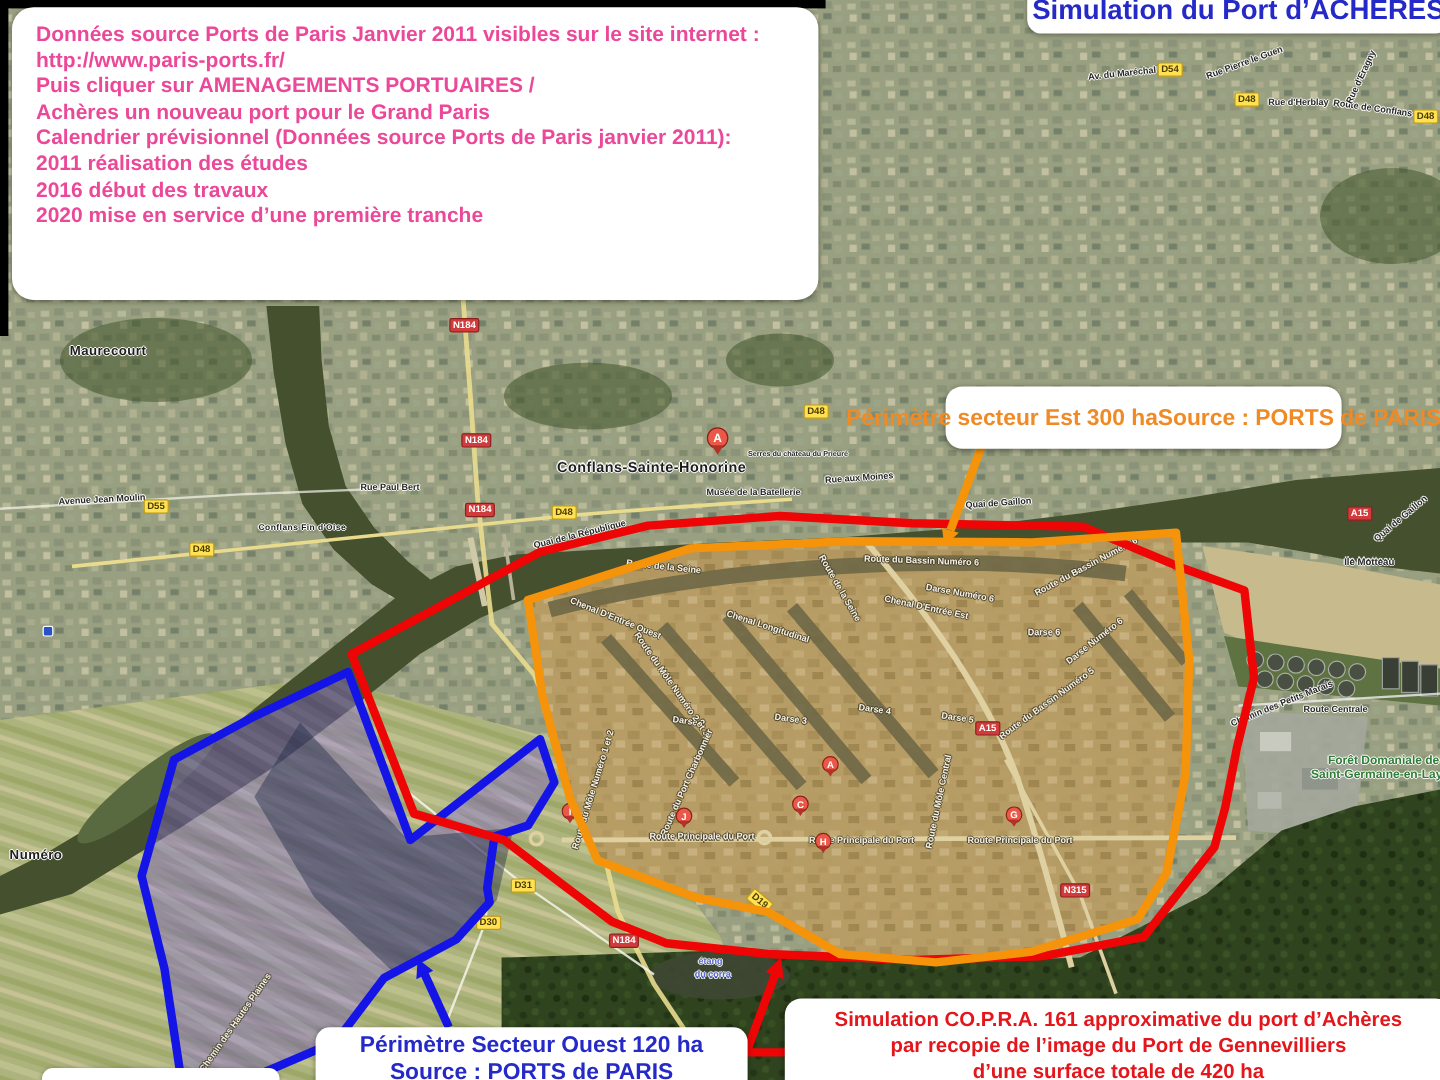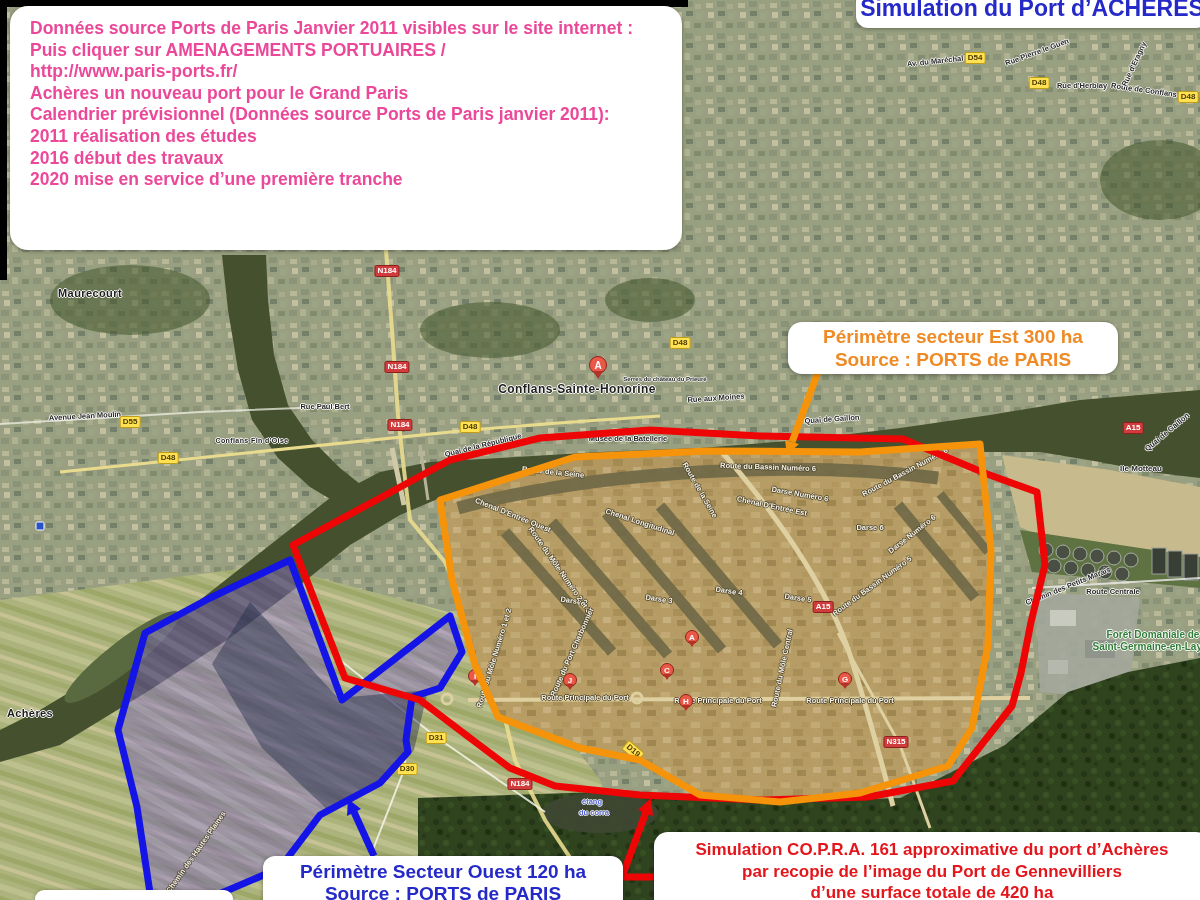--- a/index.html
+++ b/index.html
@@ -40,21 +40,21 @@
 
   
   .box{position:absolute;background:#fff;z-index:5;box-shadow:0 1px 4px rgba(0,0,0,.35);}
   #info-box{left:10px;top:6px;width:672px;height:244px;border-radius:18px;
             padding:12px 0 0 20px;box-sizing:border-box;}
   .info-line{font-size:17.5px;line-height:21.6px;font-weight:bold;color:#ec4899;white-space:nowrap;}
   #title-box{left:856px;top:-32px;width:352px;height:60px;border-radius:12px;
              display:flex;align-items:flex-end;justify-content:center;padding-bottom:6px;box-sizing:border-box;}
   #title-box .t{font-size:23px;font-weight:bold;color:#2429c8;white-space:nowrap;}
   #est-box{left:788px;top:322px;width:330px;height:52px;border-radius:14px;
-           display:flex;flex-direction:column;align-items:center;justify-content:center;}
+           display:flex;flex-direction:row;align-items:center;justify-content:center;}
   #est-box div{font-size:19px;line-height:23px;font-weight:bold;color:#ef8a25;white-space:nowrap;}
   #ouest-box{left:263px;top:856px;width:360px;height:60px;border-radius:12px;
              display:flex;flex-direction:column;align-items:center;padding-top:5px;box-sizing:border-box;}
   #ouest-box div{font-size:19px;line-height:22px;font-weight:bold;color:#2429c8;white-space:nowrap;}
   #copra-box{left:654px;top:832px;width:556px;height:82px;border-radius:14px;
              display:flex;flex-direction:column;align-items:center;padding-top:7px;box-sizing:border-box;}
   #copra-box div{font-size:17px;line-height:21.5px;font-weight:bold;color:#e4151b;white-space:nowrap;}
   #mini-box{left:35px;top:890px;width:198px;height:26px;border-radius:9px;}
 </style>
 </head>
@@ -195,27 +195,27 @@
       <circle cx="447" cy="699" r="5" stroke-width="3"></circle>
       <circle cx="637" cy="698" r="5" stroke-width="3"></circle>
     </g>
 
     <polygon fill="url(#pPurple)" fill-opacity="0.5" points="290,560 342,700 450,616 462,652 440,688 412,697 406,740 408,752 380,783 320,815 280,868 205,900 150,893 147,873 137,807 118,730 145,633 210,598"></polygon>
     <polygon fill="#1c2545" opacity="0.42" points="250,602 338,698 428,690 414,750 384,782 330,812 262,748 212,664"></polygon>
   </svg>
 
   <div id="map-labels">
       <div class="lbl town" style="font-size: 11px; left: 90px; top: 293px; transform: translate(-50%, -50%);">Maurecourt</div>
-      <div class="lbl town" style="font-size: 12px; left: 543px; top: 389px; transform: translate(-50%, -50%); margin-left: 34px;">Conflans-Sainte-Honorine</div>
-      <div class="lbl town" style="font-size: 11px; left: 30px; top: 713px; transform: translate(-50%, -50%);">Achères</div>
+      <div class="lbl town" style="font-size: 12px; left: 543px; top: 389px; transform: translate(-50%, -50%);">Conflans-Sainte-Honorine</div>
+      <div class="lbl town" style="font-size: 11px; left: 30px; top: 713px; transform: translate(-50%, -50%);">Numéro</div>
       <div class="lbl town" style="font-size: 7px; left: 252px; top: 440px; transform: translate(-50%, -50%);">Conflans Fin d'Oise</div>
       <div class="lbl st b" style="font-size: 7.5px; left: 85px; top: 416px; transform: translate(-50%, -50%) rotate(-3deg);">Avenue Jean Moulin</div>
       <div class="lbl st b" style="font-size: 7.5px; left: 325px; top: 406px; transform: translate(-50%, -50%);">Rue Paul Bert</div>
       <div class="lbl st b" style="font-size: 7.5px; left: 483px; top: 445px; transform: translate(-50%, -50%) rotate(-14deg);">Quai de la République</div>
-      <div class="lbl st b" style="font-size: 7.5px; left: 628px; top: 410px; transform: translate(-50%, -50%); margin-top: 28px;">Musée de la Batellerie</div>
+      <div class="lbl st b" style="font-size: 7.5px; left: 628px; top: 410px; transform: translate(-50%, -50%);">Musée de la Batellerie</div>
       <div class="lbl st b" style="font-size: 6px; left: 665px; top: 379px; transform: translate(-50%, -50%);">Serres du château du Prieuré</div>
       <div class="lbl st b" style="font-size: 7.5px; left: 716px; top: 398px; transform: translate(-50%, -50%) rotate(-4deg);">Rue aux Moines</div>
       <div class="lbl st b" style="font-size: 7.5px; left: 832px; top: 419px; transform: translate(-50%, -50%) rotate(-4deg);">Quai de Gaillon</div>
       <div class="lbl st b" style="font-size: 7.5px; left: 1167px; top: 432px; transform: translate(-50%, -50%) rotate(-40deg);">Quai de Gaillon</div>
       <div class="lbl st b" style="font-size: 8px; left: 1141px; top: 468px; transform: translate(-50%, -50%);">Ile Motteau</div>
       <div class="lbl st b" style="font-size: 7.5px; left: 1082px; top: 85px; transform: translate(-50%, -50%);">Rue d'Herblay</div>
       <div class="lbl st b" style="font-size: 7.5px; left: 1144px; top: 90px; transform: translate(-50%, -50%) rotate(8deg);">Route de Conflans</div>
       <div class="lbl st b" style="font-size: 7.5px; left: 1134px; top: 64px; transform: translate(-50%, -50%) rotate(-65deg);">Rue d'Eragny</div>
       <div class="lbl st b" style="font-size: 7.5px; left: 945px; top: 60px; transform: translate(-50%, -50%) rotate(-6deg);">Av. du Maréchal Foch</div>
       <div class="lbl st b" style="font-size: 7.5px; left: 1037px; top: 52px; transform: translate(-50%, -50%) rotate(-20deg);">Rue Pierre le Guen</div>
@@ -306,22 +306,22 @@
       <polyline points="658,877 622,877 646,812" fill="none" stroke="#ee0505" stroke-width="7"></polyline>
       <polygon points="651,798 653,816 638,810" fill="#ee0505"></polygon>
     </g>
   </svg>
 
   <div class="edge" id="edge-top"></div>
   <div class="edge" id="edge-left"></div>
 
   <div class="box" id="info-box">
     <div class="info-line">Données source Ports de Paris Janvier 2011 visibles sur le site internet :</div>
+    <div class="info-line">http://www.paris-ports.fr/</div>
     <div class="info-line">Puis cliquer sur AMENAGEMENTS PORTUAIRES /</div>
-    <div class="info-line">http://www.paris-ports.fr/</div>
     <div class="info-line">Achères un nouveau port pour le Grand Paris</div>
     <div class="info-line"></div>
     <div class="info-line">Calendrier prévisionnel (Données source Ports de Paris janvier 2011):</div>
     <div class="info-line">2011 réalisation des études</div>
     <div class="info-line">2016 début des travaux</div>
     <div class="info-line">2020 mise en service d’une première tranche</div>
   </div>
 
   <div class="box" id="title-box">
     <div class="t">Simulation du Port d’ACHÈRES</div>

